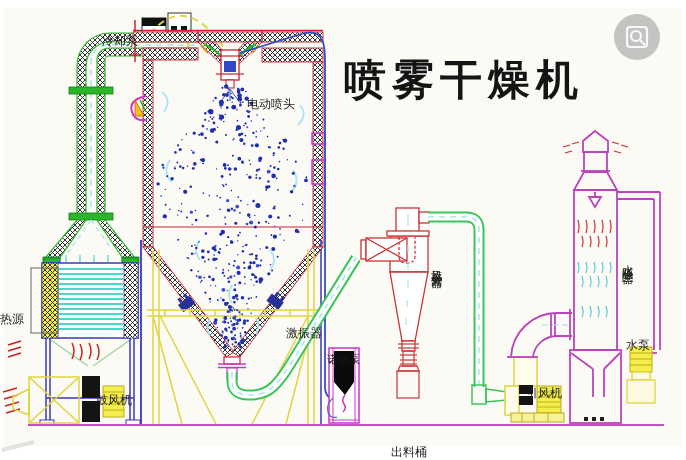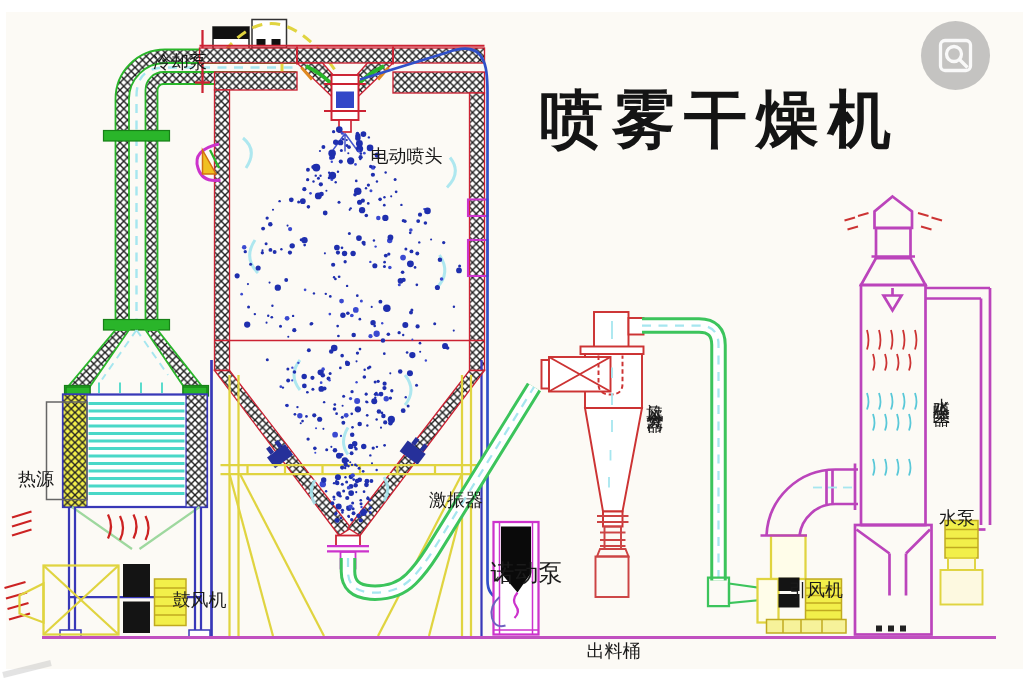--- a/index.html
+++ b/index.html
@@ -7,21 +7,21 @@
     --yel:#e0d440; --yelf:#f2ef4a; --cyan:#49d8c8; --cyanl:#a6e6ef; --navy:#3838b8;
     --blue:#3050c8; --pblue:#1f2fae; --ground:#c050c0; --ink:#1a1a1a;
   }
   html,body{margin:0;padding:0;background:#ffffff;}
   .stage{position:relative;width:686px;height:460px;background:#ffffff;overflow:hidden;
          font-family:"DejaVu Sans","Liberation Sans",sans-serif;}
   .paper{position:absolute;left:4px;top:8px;width:678px;height:438px;background:#fcfaf5;}
   svg.art{position:absolute;left:0;top:0;}
   .lbl{position:absolute;font-size:12px;line-height:1.1;color:var(--ink);white-space:nowrap;margin-top:23px;}
   .vlbl{writing-mode:vertical-rl;text-orientation:upright;white-space:normal;letter-spacing:2px;font-size:11.5px;}
-  .title{position:absolute;left:360px;top:52px;font-family:"DejaVu Serif","Liberation Serif",serif;
+  .title{position:absolute;left:344px;top:52px;font-family:"DejaVu Serif","Liberation Serif",serif;
          font-size:42px;font-weight:700;color:#141414;letter-spacing:6px;white-space:nowrap;}
   .wm{position:absolute;left:614px;top:14px;width:46px;height:46px;border-radius:50%;
       background:rgba(150,150,150,.55);display:flex;align-items:center;justify-content:center;}
 </style>
 </head>
 <body>
 
 <div class="stage">
   <div class="paper"></div>
 
@@ -828,25 +828,25 @@
         <circle cx="256.2" cy="235.8" r="0.9" fill="#1f2fae"></circle>
         <circle cx="238.5" cy="127.5" r="2.5" fill="#1f2fae"></circle>
         <circle cx="214.3" cy="129.4" r="1.6" fill="#1f2fae"></circle>
         <circle cx="273.6" cy="175.9" r="2.3" fill="#1f2fae"></circle>
       </g>
   </svg>
 
   <div class="title">喷雾干燥机</div>
   <div class="lbl" style="left:102px;top:12px">冷却泵</div>
   <div class="lbl" style="left:247px;top:75px">电动喷头</div>
-  <div class="lbl" style="left:12px;top:290px">热源</div>
-  <div class="lbl" style="left:115px;top:371px">鼓风机</div>
+  <div class="lbl" style="left:0;top:290px">热源</div>
+  <div class="lbl" style="left:96px;top:371px">鼓风机</div>
   <div class="lbl" style="left:286px;top:304px">激振器</div>
-  <div class="lbl" style="left:327px;top:350px;font-size:16px">诺动泵</div>
-  <div class="lbl" style="left:391px;top:405px">出料桶</div>
+  <div class="lbl" style="left:327px;top:331px;font-size:11px">诺动泵</div>
+  <div class="lbl" style="left:391px;top:423px">出料桶</div>
   <div class="lbl vlbl" style="left:430px;top:237px">旋风分离器</div>
   <div class="lbl" style="left:526px;top:364px">引风机</div>
   <div class="lbl vlbl" style="left:621px;top:233px">水膜除尘器</div>
   <div class="lbl" style="left:626px;top:316px">水泵</div>
 
   <div class="wm">
     <svg width="46" height="46" viewBox="0 0 46 46">
       <rect x="13" y="13" width="20" height="20" rx="3" fill="none" stroke="#ffffff" stroke-width="2.2" opacity="0.9"></rect>
       <circle cx="22" cy="22" r="5" fill="none" stroke="#ffffff" stroke-width="2.2" opacity="0.9"></circle>
       <path d="M26,26 L31,31" stroke="#ffffff" stroke-width="2.2" opacity="0.9"></path>

